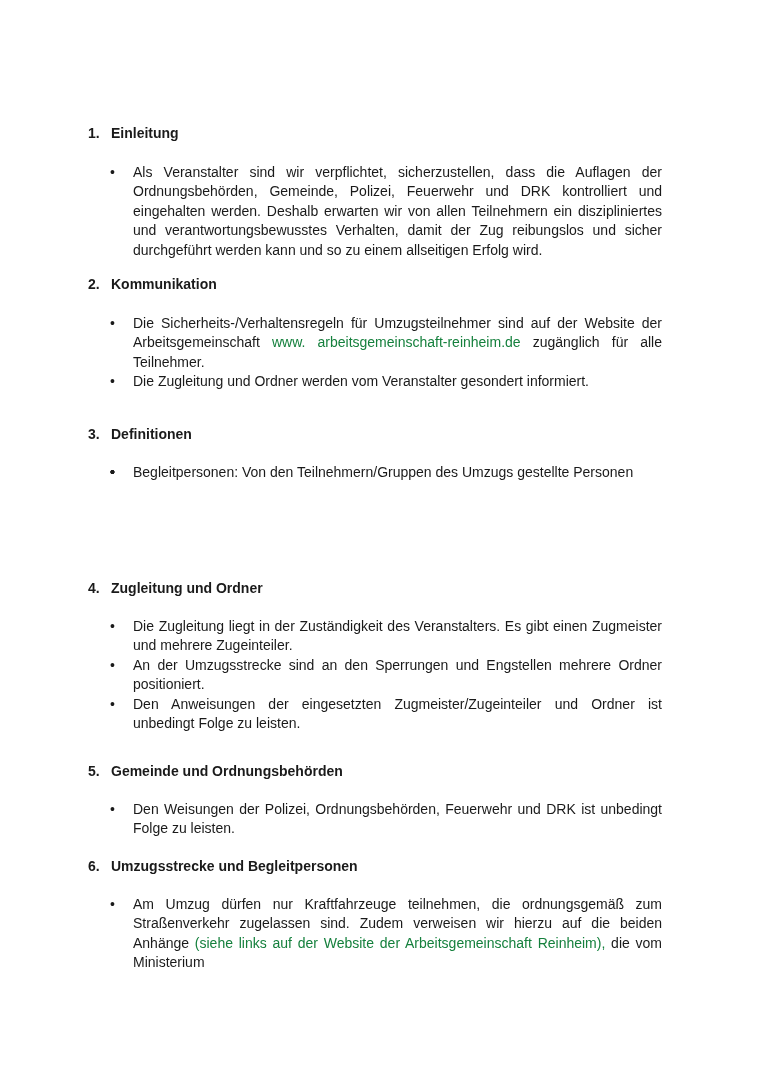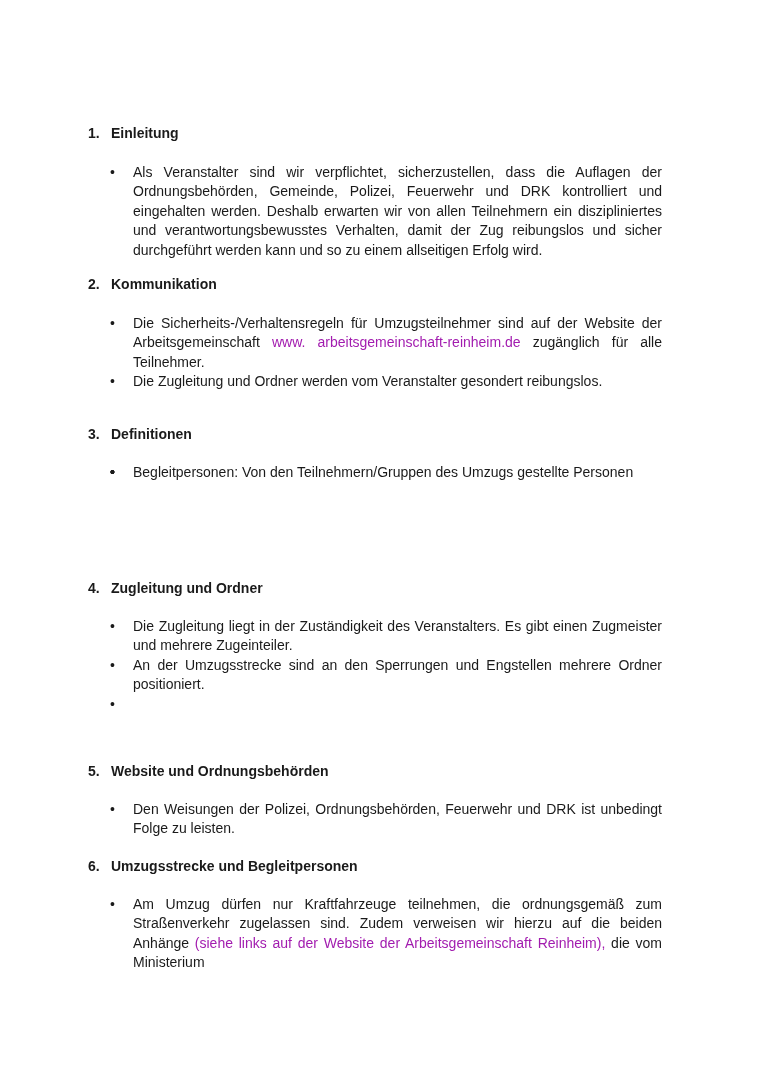--- a/index.html
+++ b/index.html
@@ -6,21 +6,21 @@
     body { width: 762px; height: 1080px; overflow: hidden; position: relative;
       font-family: "Liberation Sans", sans-serif; color: #1a1a1a; }
     .page { position: absolute; left: 0; top: 0; width: 762px; height: 1080px; background: #fff; }
     .section { position: absolute; left: 88px; width: 574px; }
     .heading { font-weight: bold; font-size: 14px; line-height: 19px; margin: 0; display: flex; }
     .heading .num { width: 23px; flex: none; }
     .bullets { list-style: none; margin: 0; padding: 0; position: absolute; left: 19px; width: 555px; }
     .bullets li { position: relative; padding-left: 26px; font-size: 14px; line-height: 19.4px;
       text-align: justify; }
     .bullets li .dot { position: absolute; left: 3px; top: 0; font-size: 14px; }
-    .red { color: #a21caf; }
+    .red { color: #15803d; }
   </style>
 </head>
 <body>
 
 <div class="page">
 
   <div class="section" style="top:124px;">
     <h2 class="heading">
       <span class="num">1.</span>
       <span>Einleitung</span>
@@ -30,21 +30,21 @@
     </ul>
   </div>
 
   <div class="section" style="top:275px;">
     <h2 class="heading">
       <span class="num">2.</span>
       <span>Kommunikation</span>
     </h2>
     <ul class="bullets" style="top:39px;">
       <li><span class="dot">•</span><span>Die Sicherheits-/Verhaltensregeln für Umzugsteilnehmer sind auf der Website der Arbeitsgemeinschaft </span><span class="red">www. arbeitsgemeinschaft-reinheim.de</span><span> zugänglich für alle Teilnehmer.</span></li>
-      <li><span class="dot">•</span><span>Die Zugleitung und Ordner werden vom Veranstalter gesondert reibungslos.</span></li>
+      <li><span class="dot">•</span><span>Die Zugleitung und Ordner werden vom Veranstalter gesondert informiert.</span></li>
     </ul>
   </div>
 
   <div class="section" style="top:425px;">
     <h2 class="heading">
       <span class="num">3.</span>
       <span>Definitionen</span>
     </h2>
     <ul class="bullets" style="top:38px;">
       <li><span class="dot">•</span></li>
@@ -55,28 +55,28 @@
   </div>
 
   <div class="section" style="top:579px;">
     <h2 class="heading">
       <span class="num">4.</span>
       <span>Zugleitung und Ordner</span>
     </h2>
     <ul class="bullets" style="top:38px;">
       <li><span class="dot">•</span><span>Die Zugleitung liegt in der Zuständigkeit des Veranstalters. Es gibt einen Zugmeister und mehrere Zugeinteiler.</span></li>
       <li><span class="dot">•</span><span>An der Umzugsstrecke sind an den Sperrungen und Engstellen mehrere Ordner positioniert.</span></li>
-      <li><span class="dot">•</span></li>
+      <li><span class="dot">•</span><span>Den Anweisungen der eingesetzten Zugmeister/Zugeinteiler und Ordner ist unbedingt Folge zu leisten.</span></li>
     </ul>
   </div>
 
   <div class="section" style="top:762px;">
     <h2 class="heading">
       <span class="num">5.</span>
-      <span>Website und Ordnungsbehörden</span>
+      <span>Gemeinde und Ordnungsbehörden</span>
     </h2>
     <ul class="bullets" style="top:38px;">
       <li><span class="dot">•</span><span>Den Weisungen der Polizei, Ordnungsbehörden, Feuerwehr und DRK ist unbedingt Folge zu leisten.</span></li>
     </ul>
   </div>
 
   <div class="section" style="top:857px;">
     <h2 class="heading">
       <span class="num">6.</span>
       <span>Umzugsstrecke und Begleitpersonen</span>

